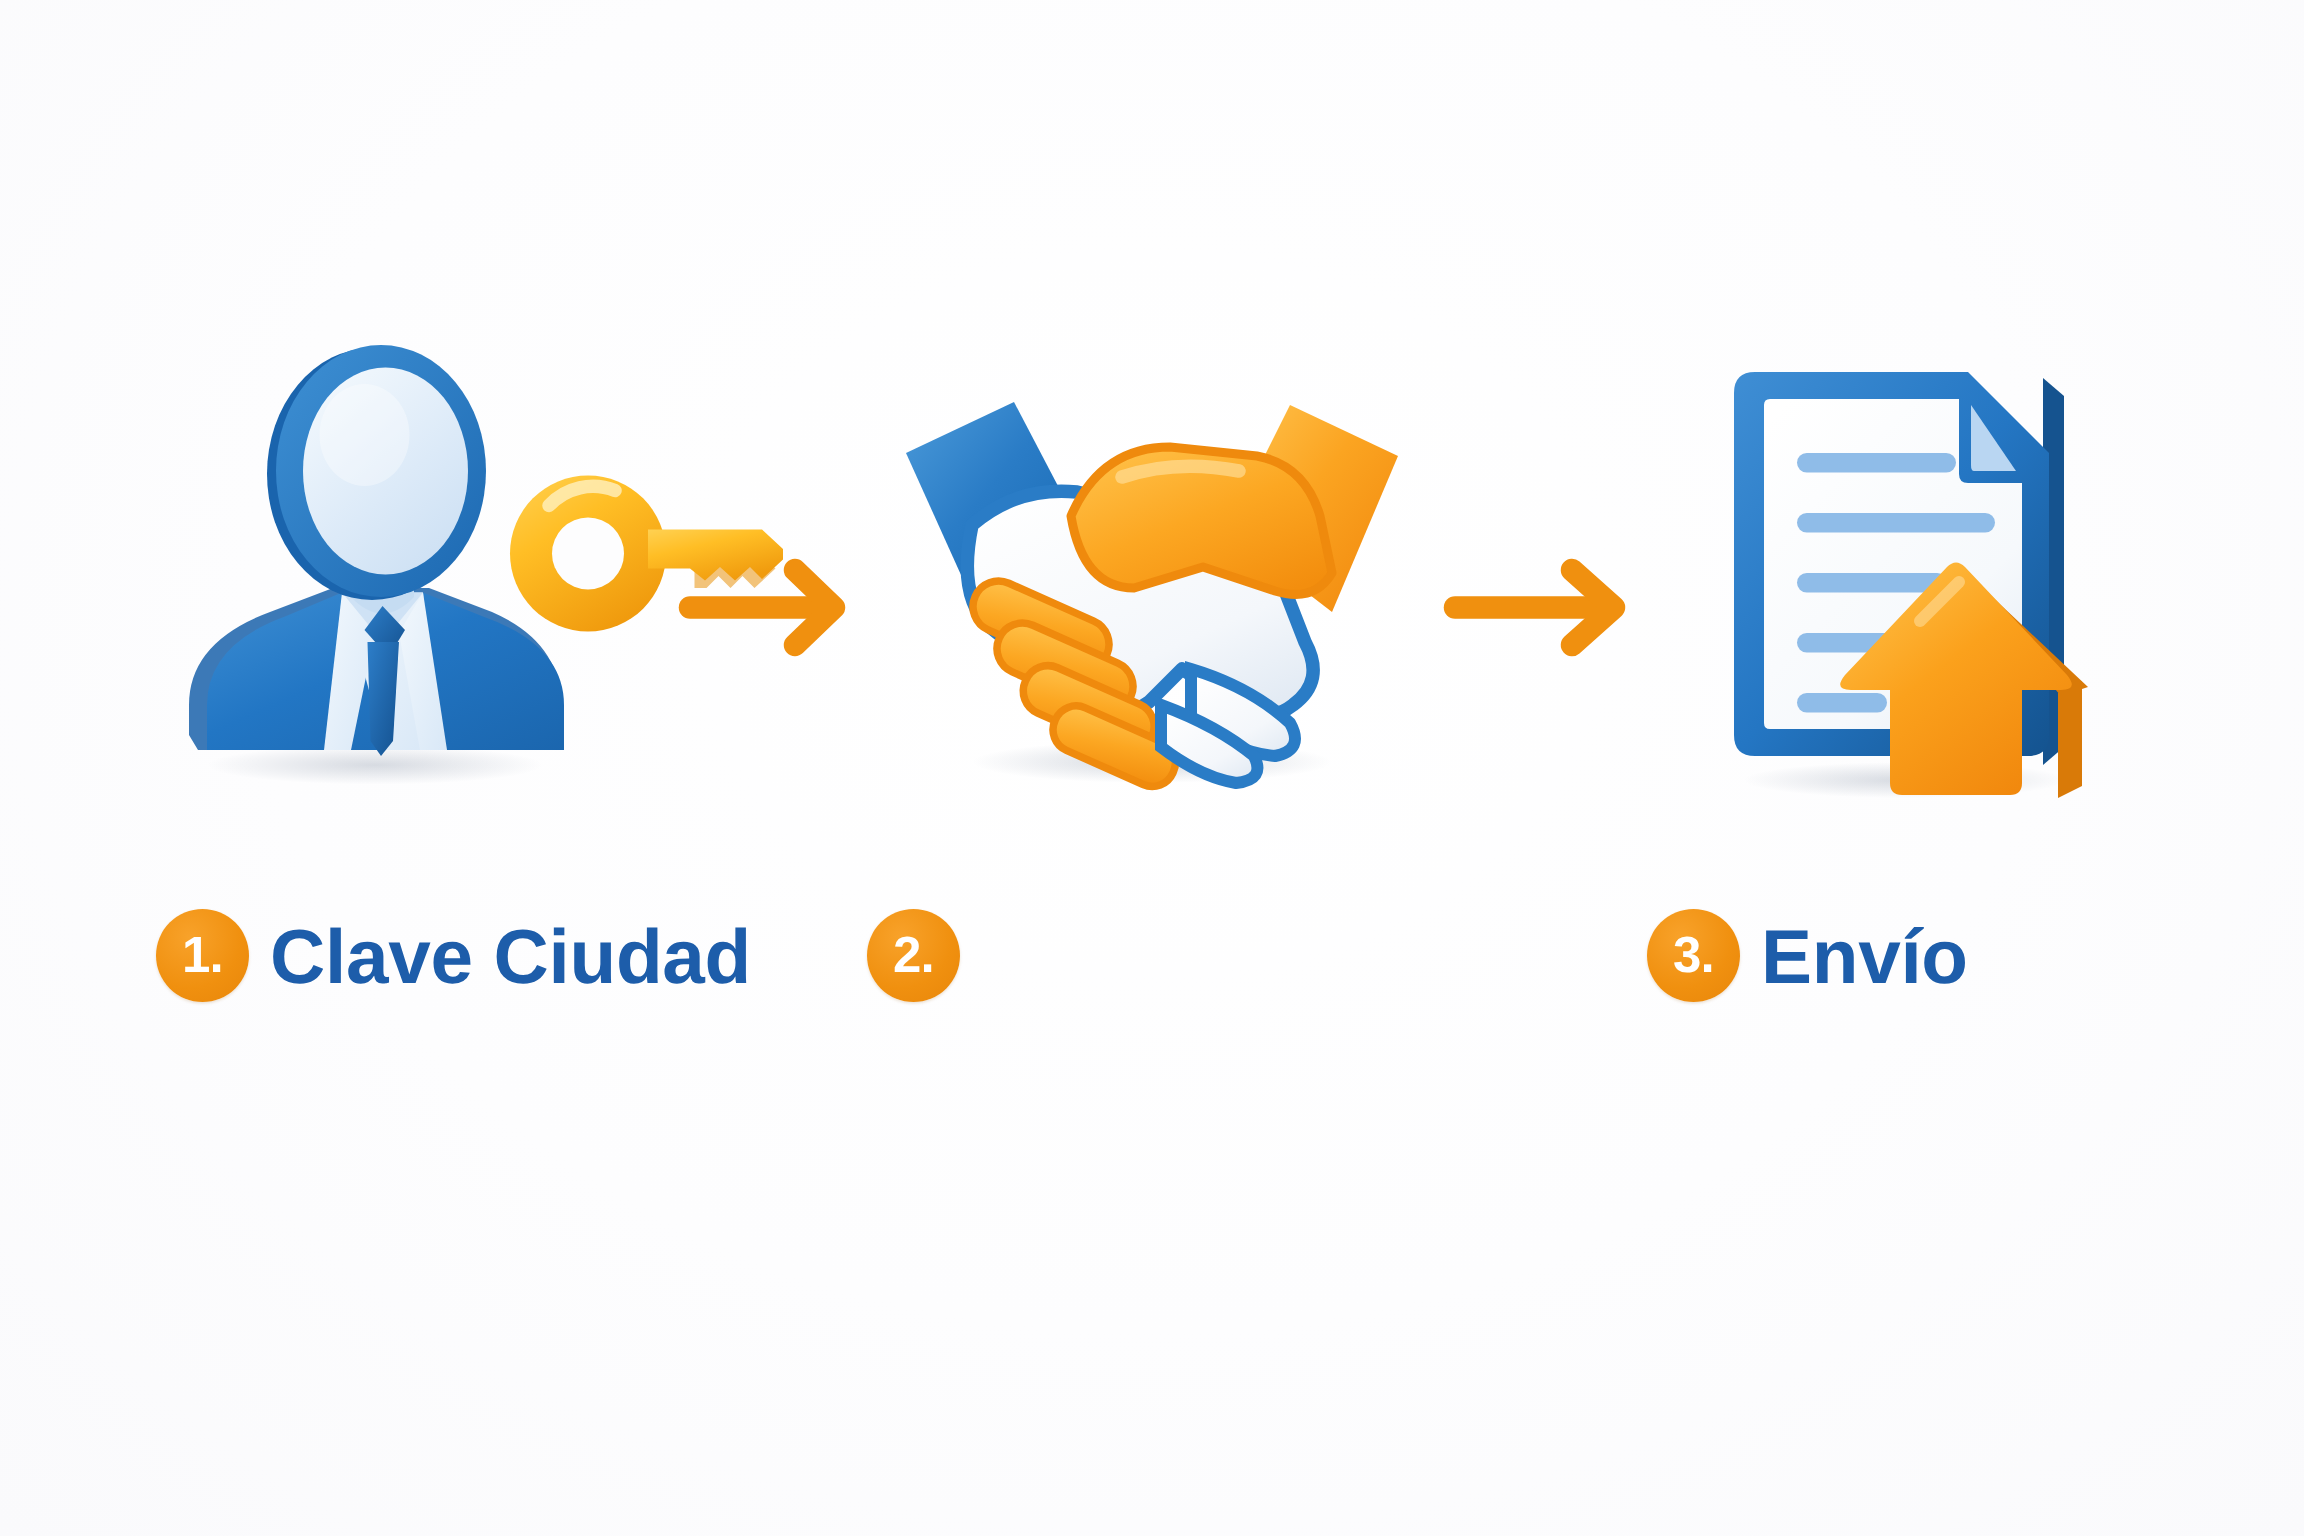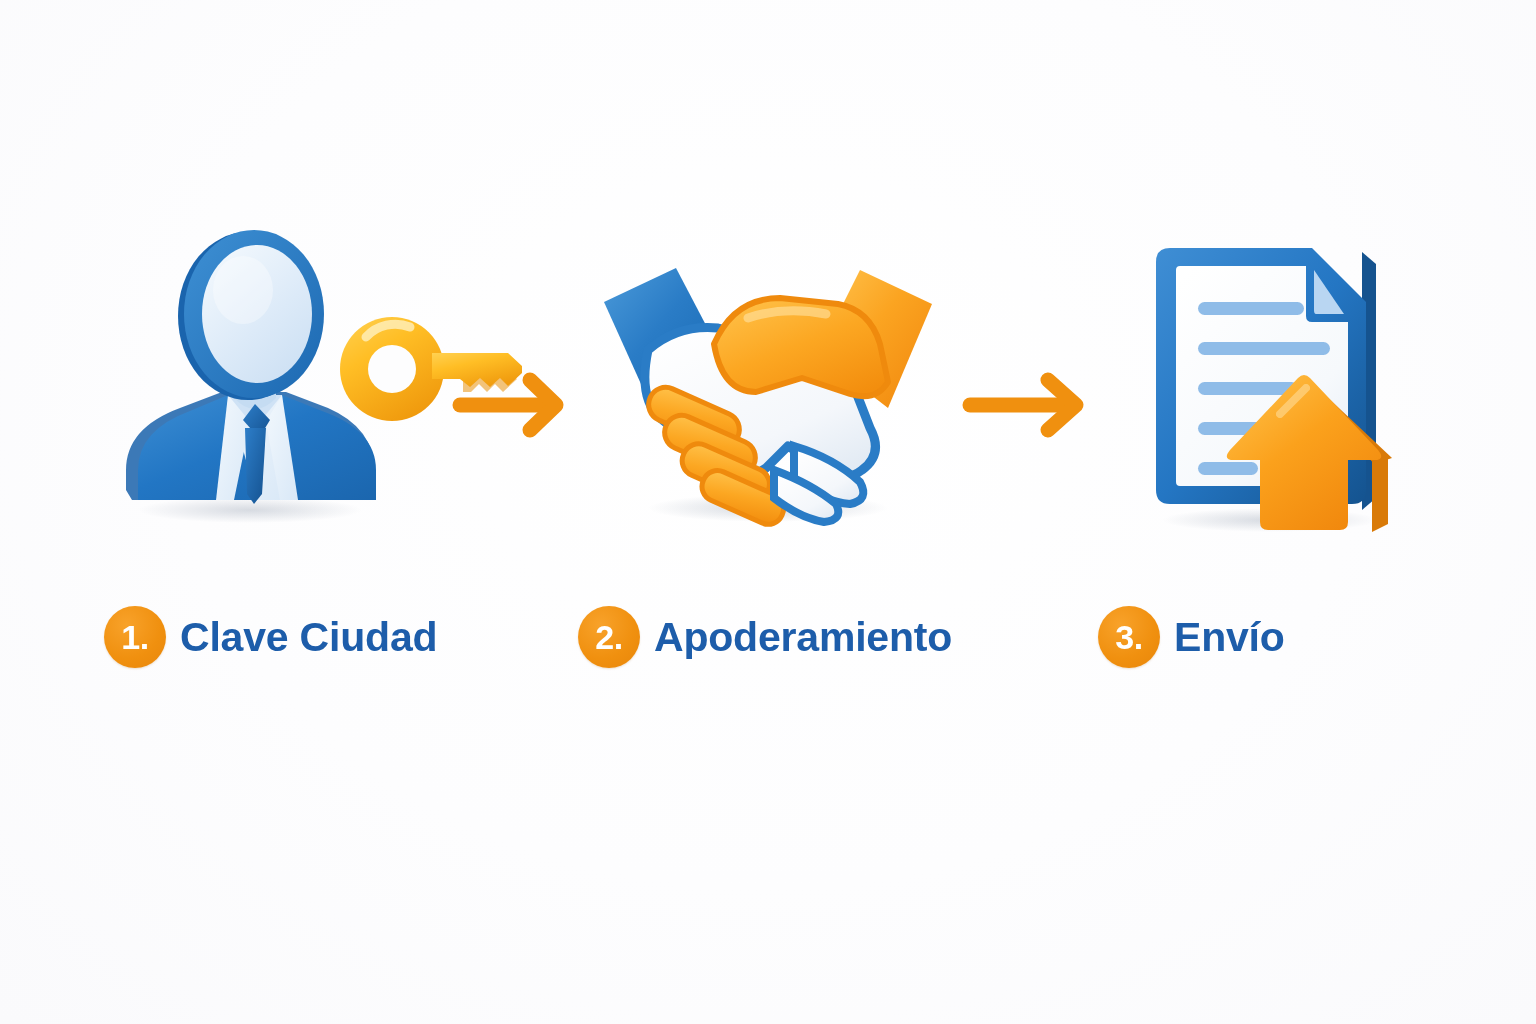--- a/index.html
+++ b/index.html
@@ -68,21 +68,21 @@
     font-size: 34px;
     font-weight: bold;
     line-height: 62px;
     text-align: center;
     letter-spacing: -0.5px;
     flex: none;
     box-shadow: 0 1px 2px rgba(150, 90, 10, .18);
   }
 
   .step-text {
-    font-size: 41px;
+    font-size: 51px;
     font-weight: bold;
     color: #1d5daa;
     white-space: nowrap;
     letter-spacing: -0.2px;
     text-shadow: 0 1px 1px rgba(255, 255, 255, .6);
   }
 
   svg { display: block; overflow: visible; }
 </style>
 </head>
@@ -286,21 +286,20 @@
 
   <div class="label-row">
 
     <div class="step-label" style="left:104px;">
       <div class="step-badge">1.</div>
       <div class="step-text">Clave Ciudad</div>
     </div>
 
     <div class="step-label" style="left:578px;">
       <div class="step-badge">2.</div>
-      <div class="step-text">Apoderamiento</div>
     </div>
 
     <div class="step-label" style="left:1098px;">
       <div class="step-badge">3.</div>
       <div class="step-text">Envío</div>
     </div>
   </div>
 
 </div>
 

